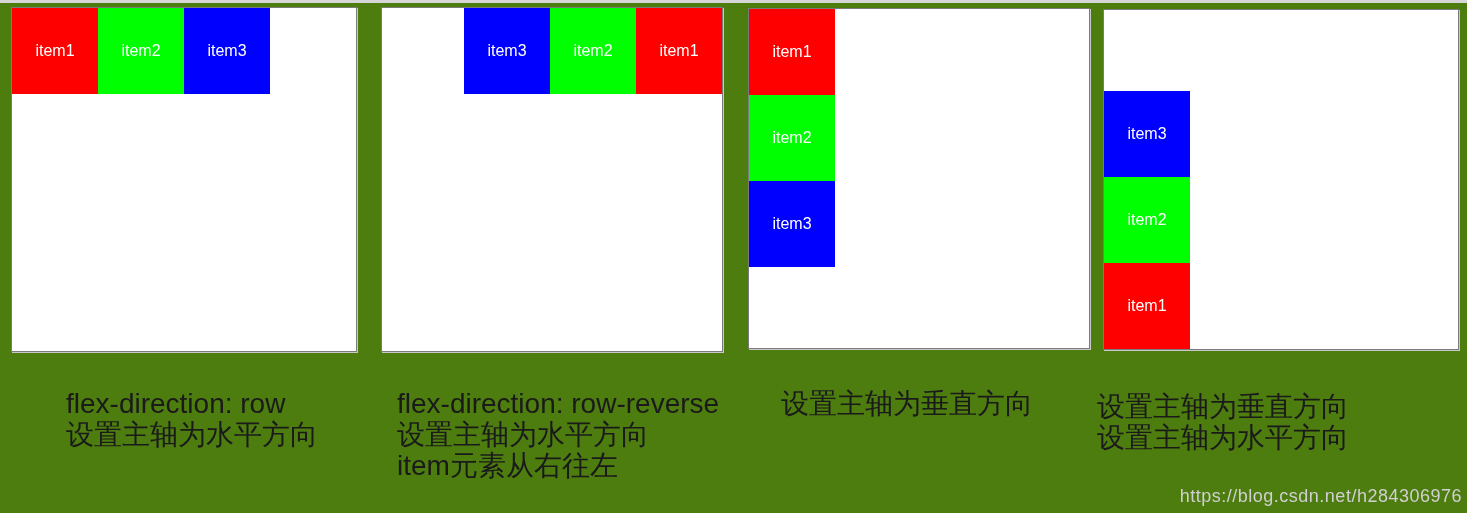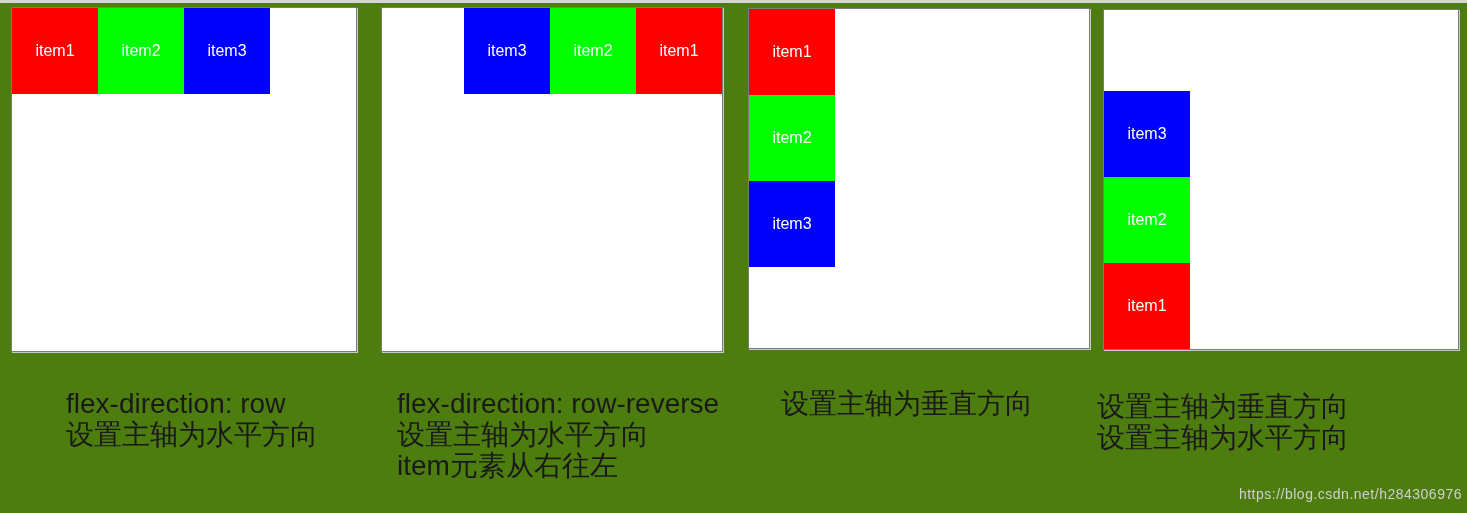--- a/index.html
+++ b/index.html
@@ -48,21 +48,21 @@
     font-weight: 300;
   }
   .c1 { left: 66px;   top: 388px; }
   .c2 { left: 397px;  top: 388px; }
   .c3 { left: 781px;  top: 388px; }
   .c4 { left: 1097px; top: 391px; }
   .watermark {
     position: absolute;
     right: 5px;
     top: 486px;
-    font-size: 14px;
+    font-size: 18px;
     letter-spacing: 0.5px;
   }
 </style>
 </head>
 <body>
 
 <div class="canvas">
 
   <div class="topbar" style="background: rgb(214, 214, 214);"></div>
 

